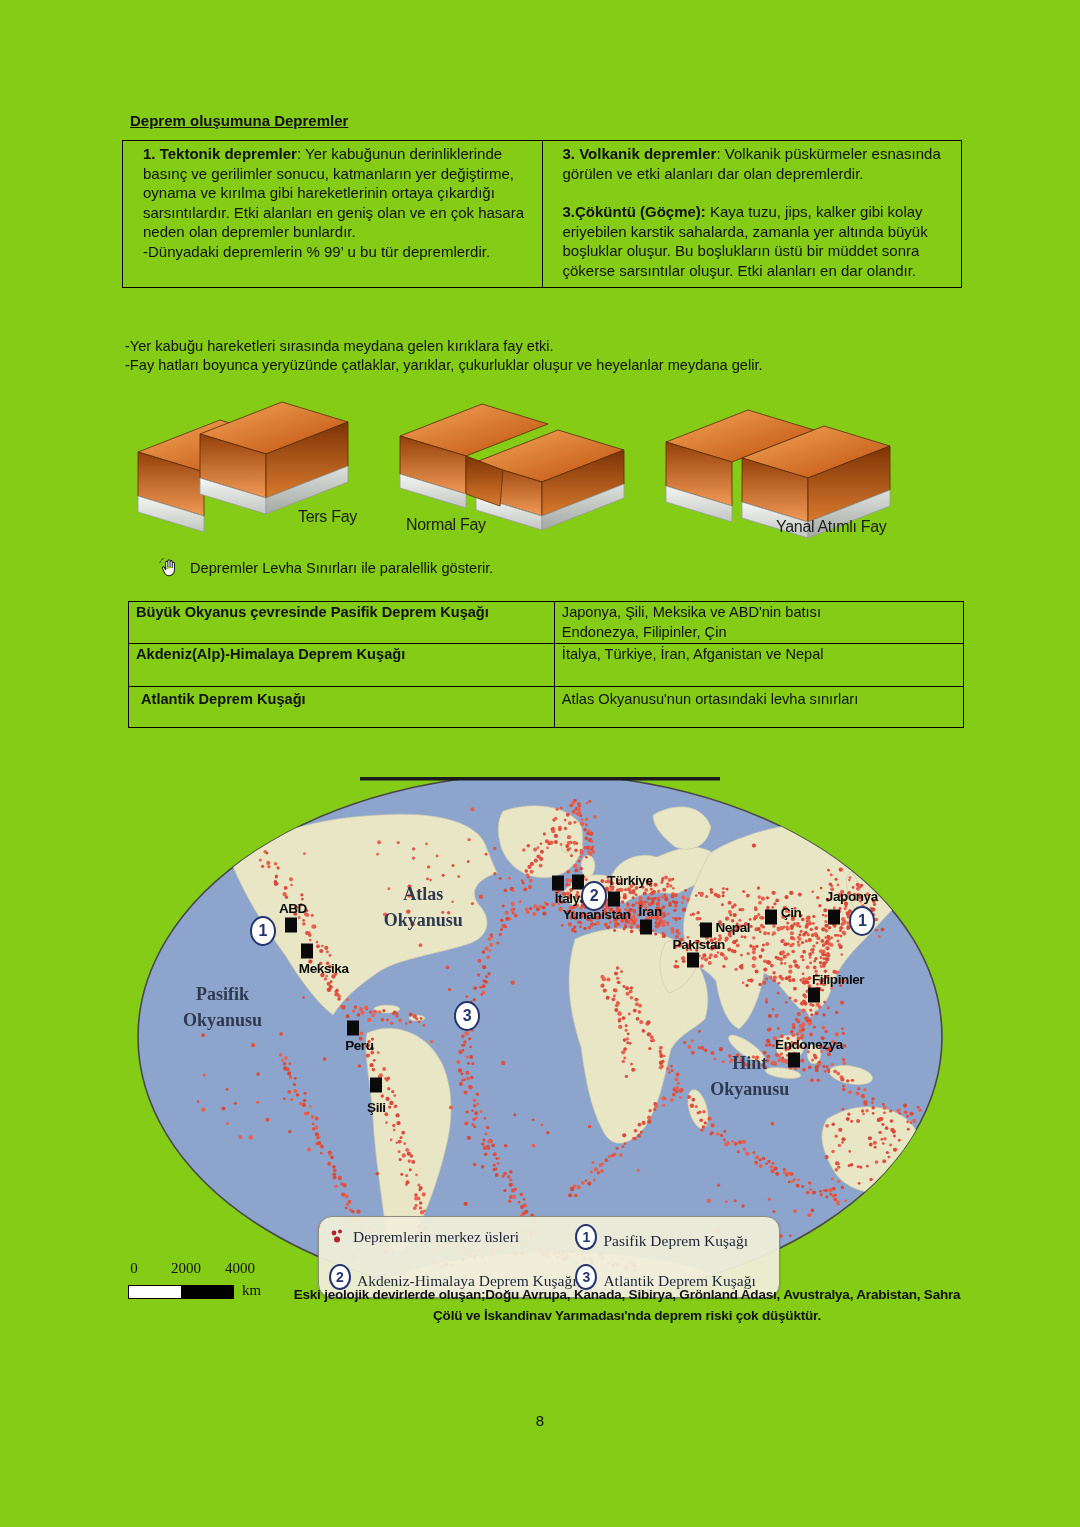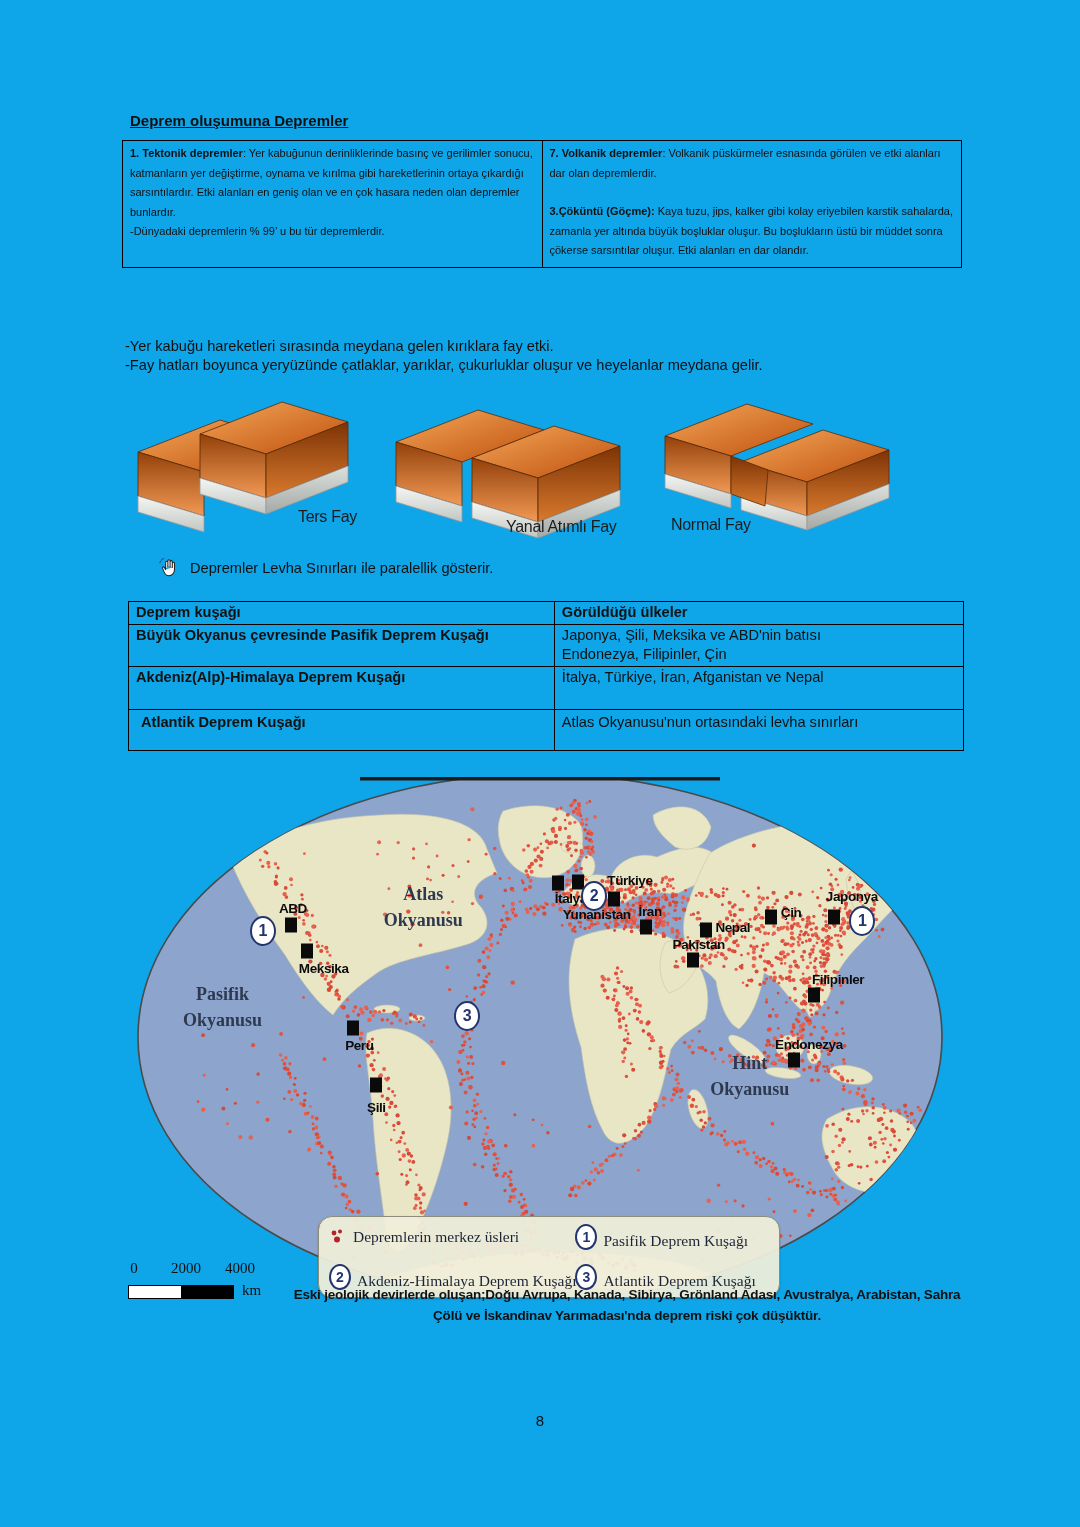--- a/index.html
+++ b/index.html
@@ -1,25 +1,25 @@
 <!DOCTYPE html>
 <html><head>
 <meta charset="utf-8">
 <style>
   html,body{margin:0;padding:0;background:#fff;}
-  .page{position:relative;width:1080px;height:1527px;background:#0ea5e9;
+  .page{position:relative;width:1080px;height:1527px;background:#84cc16;
         font-family:"Liberation Sans",sans-serif;color:#111;overflow:hidden;}
   .b{font-weight:bold;}
   
   #title{position:absolute;left:130px;top:112px;font-size:15px;font-weight:bold;
          text-decoration:underline;}
   
   #types-table{position:absolute;left:122px;top:140px;width:840px;border-collapse:collapse;}
-  #types-table td{border:1.6px solid #000;vertical-align:top;padding:3px 7px 6px 7px;
-                  font-size:11px;line-height:19.6px;width:50%;}
+  #types-table td{border:1.6px solid #000;vertical-align:top;padding:3px 7px 6px 20px;
+                  font-size:15px;line-height:19.6px;width:50%;}
   #types-table p{margin:0;}
   #types-table .gap{height:19px;}
   
   #fault-notes{position:absolute;left:125px;top:337px;font-size:14.6px;line-height:19.4px;}
   
   #fault-figs{position:absolute;left:128px;top:390px;width:800px;height:160px;display:flex;}
   .fig{position:relative;}
   .fig-label{position:absolute;font-size:16px;color:#1c1c1c;letter-spacing:-0.3px;}
   
   #hand-note{position:absolute;left:158px;top:556px;display:flex;align-items:center;
@@ -83,21 +83,21 @@
   <div id="title">Deprem oluşumuna Depremler</div>
 
   <table id="types-table">
     <tbody>
         <tr>
       <td>
         <span class="b">1. Tektonik depremler</span><span>: Yer kabuğunun derinliklerinde basınç ve gerilimler sonucu, katmanların yer değiştirme, oynama ve kırılma gibi hareketlerinin ortaya çıkardığı sarsıntılardır. Etki alanları en geniş olan ve en çok hasara neden olan depremler bunlardır.</span><br>
         <span>-Dünyadaki depremlerin % 99’ u bu tür depremlerdir.</span>
       </td>
       <td>
-        <p><span class="b">7. Volkanik depremler</span><span>: Volkanik püskürmeler esnasında görülen ve etki alanları dar olan depremlerdir.</span></p>
+        <p><span class="b">3. Volkanik depremler</span><span>: Volkanik püskürmeler esnasında görülen ve etki alanları dar olan depremlerdir.</span></p>
         <p class="gap"></p>
         <p><span class="b">3.Çöküntü (Göçme):</span><span> Kaya tuzu, jips, kalker gibi kolay eriyebilen karstik sahalarda, zamanla yer altında büyük boşluklar oluşur. Bu boşlukların üstü bir müddet sonra çökerse sarsıntılar oluşur. Etki alanları en dar olandır.</span></p>
       </td>
     </tr>
   </tbody>
     </table>
 
   <div id="fault-notes">
     <div>-Yer kabuğu hareketleri sırasında meydana gelen kırıklara fay etki.</div>
     <div>-Fay hatları boyunca yeryüzünde çatlaklar, yarıklar, çukurluklar oluşur ve heyelanlar meydana gelir.</div>
@@ -140,74 +140,70 @@
           <polygon points="72,44 154,12 220,32 138,64" fill="url(#gt)"></polygon>
           <polygon points="72,44 138,64 138,108 72,88" fill="url(#gf)"></polygon>
           <polygon points="138,64 220,32 220,76 138,108" fill="url(#gs)"></polygon>
           <polygon points="72,88 138,108 138,124 72,104" fill="url(#gbf)" stroke="#9a9a9a"></polygon>
           <polygon points="138,108 220,76 220,92 138,124" fill="url(#gbs)" stroke="#9a9a9a"></polygon>
         </g>
       </svg>
       <span class="fig-label" style="left:170px;top:118px;">Ters Fay</span>
     </div>
 
-    <div class="fig" style="width:265px;height:160px;">
-      <svg width="255" height="150" viewBox="0 0 255 150">
-        <g stroke="#5a2a06" stroke-width="0.8">
-          <polygon points="8,52 90,20 156,40 74,72" fill="url(#gt)"></polygon>
-          <polygon points="8,52 74,72 74,116 8,96" fill="url(#gf)"></polygon>
-          <polygon points="8,96 74,116 74,132 8,112" fill="url(#gbf)" stroke="#9a9a9a"></polygon>
-        </g>
-        <g stroke="#5a2a06" stroke-width="0.8">
-          <polygon points="84,68 166,36 232,56 150,88" fill="url(#gt)"></polygon>
-          <polygon points="84,68 150,88 150,132 84,112" fill="url(#gf)"></polygon>
-          <polygon points="150,88 232,56 232,100 150,132" fill="url(#gs)"></polygon>
-          <polygon points="84,112 150,132 150,148 84,128" fill="url(#gbf)" stroke="#9a9a9a"></polygon>
-          <polygon points="150,132 232,100 232,116 150,148" fill="url(#gbs)" stroke="#9a9a9a"></polygon>
-        </g>
-      </svg>
-      <span class="fig-label" style="left:118px;top:128px;">Yanal Atımlı Fay</span>
-    </div>
-
     <div class="fig" style="width:270px;height:160px;">
       <svg width="260" height="150" viewBox="0 0 260 150">
 
         <g stroke="#5a2a06" stroke-width="0.8">
           <polygon points="88,72 170,40 236,60 154,92" fill="url(#gt)"></polygon>
           <polygon points="88,72 154,92 154,126 88,106" fill="url(#gf)"></polygon>
           <polygon points="154,92 236,60 236,94 154,126" fill="url(#gs)"></polygon>
           <polygon points="88,106 154,126 154,140 88,120" fill="url(#gbf)" stroke="#9a9a9a"></polygon>
           <polygon points="154,126 236,94 236,108 154,140" fill="url(#gbs)" stroke="#9a9a9a"></polygon>
         </g>
 
         <g stroke="#5a2a06" stroke-width="0.8">
           <polygon points="12,46 94,14 160,34 78,66" fill="url(#gt)"></polygon>
           <polygon points="12,46 78,66 78,104 12,84" fill="url(#gf)"></polygon>
           <polygon points="78,66 115,80 112,116 78,104" fill="url(#gs)"></polygon>
           <polygon points="12,84 78,104 78,118 12,98" fill="url(#gbf)" stroke="#9a9a9a"></polygon>
         </g>
       </svg>
       <span class="fig-label" style="left:18px;top:126px;">Normal Fay</span>
     </div>
+
+    <div class="fig" style="width:265px;height:160px;">
+      <svg width="255" height="150" viewBox="0 0 255 150">
+        <g stroke="#5a2a06" stroke-width="0.8">
+          <polygon points="8,52 90,20 156,40 74,72" fill="url(#gt)"></polygon>
+          <polygon points="8,52 74,72 74,116 8,96" fill="url(#gf)"></polygon>
+          <polygon points="8,96 74,116 74,132 8,112" fill="url(#gbf)" stroke="#9a9a9a"></polygon>
+        </g>
+        <g stroke="#5a2a06" stroke-width="0.8">
+          <polygon points="84,68 166,36 232,56 150,88" fill="url(#gt)"></polygon>
+          <polygon points="84,68 150,88 150,132 84,112" fill="url(#gf)"></polygon>
+          <polygon points="150,88 232,56 232,100 150,132" fill="url(#gs)"></polygon>
+          <polygon points="84,112 150,132 150,148 84,128" fill="url(#gbf)" stroke="#9a9a9a"></polygon>
+          <polygon points="150,132 232,100 232,116 150,148" fill="url(#gbs)" stroke="#9a9a9a"></polygon>
+        </g>
+      </svg>
+      <span class="fig-label" style="left:118px;top:128px;">Yanal Atımlı Fay</span>
+    </div>
   </div>
 
   <div id="hand-note">
     <svg width="23" height="23" viewBox="0 0 24 24">
       <path d="M3.2 4.6 Q4.2 2.8 6.2 2.6 M1.8 7.4 Q2.2 5.8 3.4 5" fill="none" stroke="#333" stroke-width="0.9"></path>
       <path d="M8 13 V6.6 a1.15 1.15 0 0 1 2.3 0 V11 M10.3 11 V5 a1.15 1.15 0 0 1 2.3 0 V11 M12.6 11 V6 a1.15 1.15 0 0 1 2.3 0 V12 M14.9 12 V7.6 a1.15 1.15 0 0 1 2.3 0 V14 C17.2 17.8 14.8 20.6 11.4 20.6 C8.6 20.6 7.2 18.8 6.3 16.6 L4.7 12.7 a1.05 1.05 0 0 1 1.9 -0.85 L8 14.2" fill="#fff" stroke="#222" stroke-width="1.1" stroke-linecap="round" stroke-linejoin="round"></path>
     </svg>
     <span>Depremler Levha Sınırları ile paralellik gösterir.</span>
   </div>
 
   <table id="zones-table">
     <tbody>
-        <tr>
-      <th>Deprem kuşağı</th>
-      <th>Görüldüğü ülkeler</th>
-    </tr>
     <tr>
       <td class="b">Büyük Okyanus çevresinde Pasifik Deprem Kuşağı</td>
       <td>
         <div>Japonya, Şili, Meksika ve ABD'nin batısı</div>
         <div>Endonezya, Filipinler, Çin</div>
       </td>
     </tr>
     <tr class="r2">
       <td class="b">Akdeniz(Alp)-Himalaya Deprem Kuşağı</td>
       <td>İtalya, Türkiye, İran, Afganistan ve Nepal</td>

